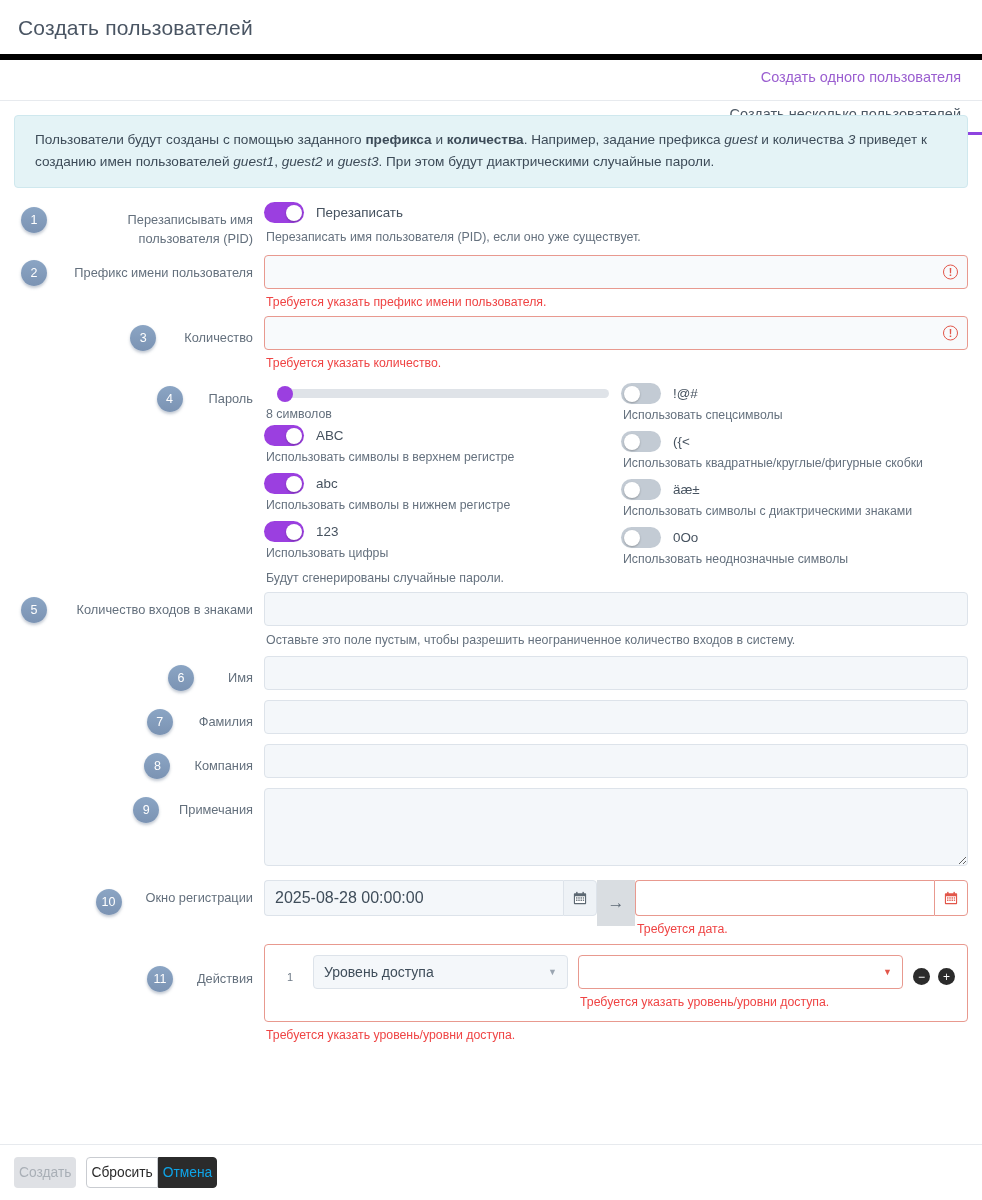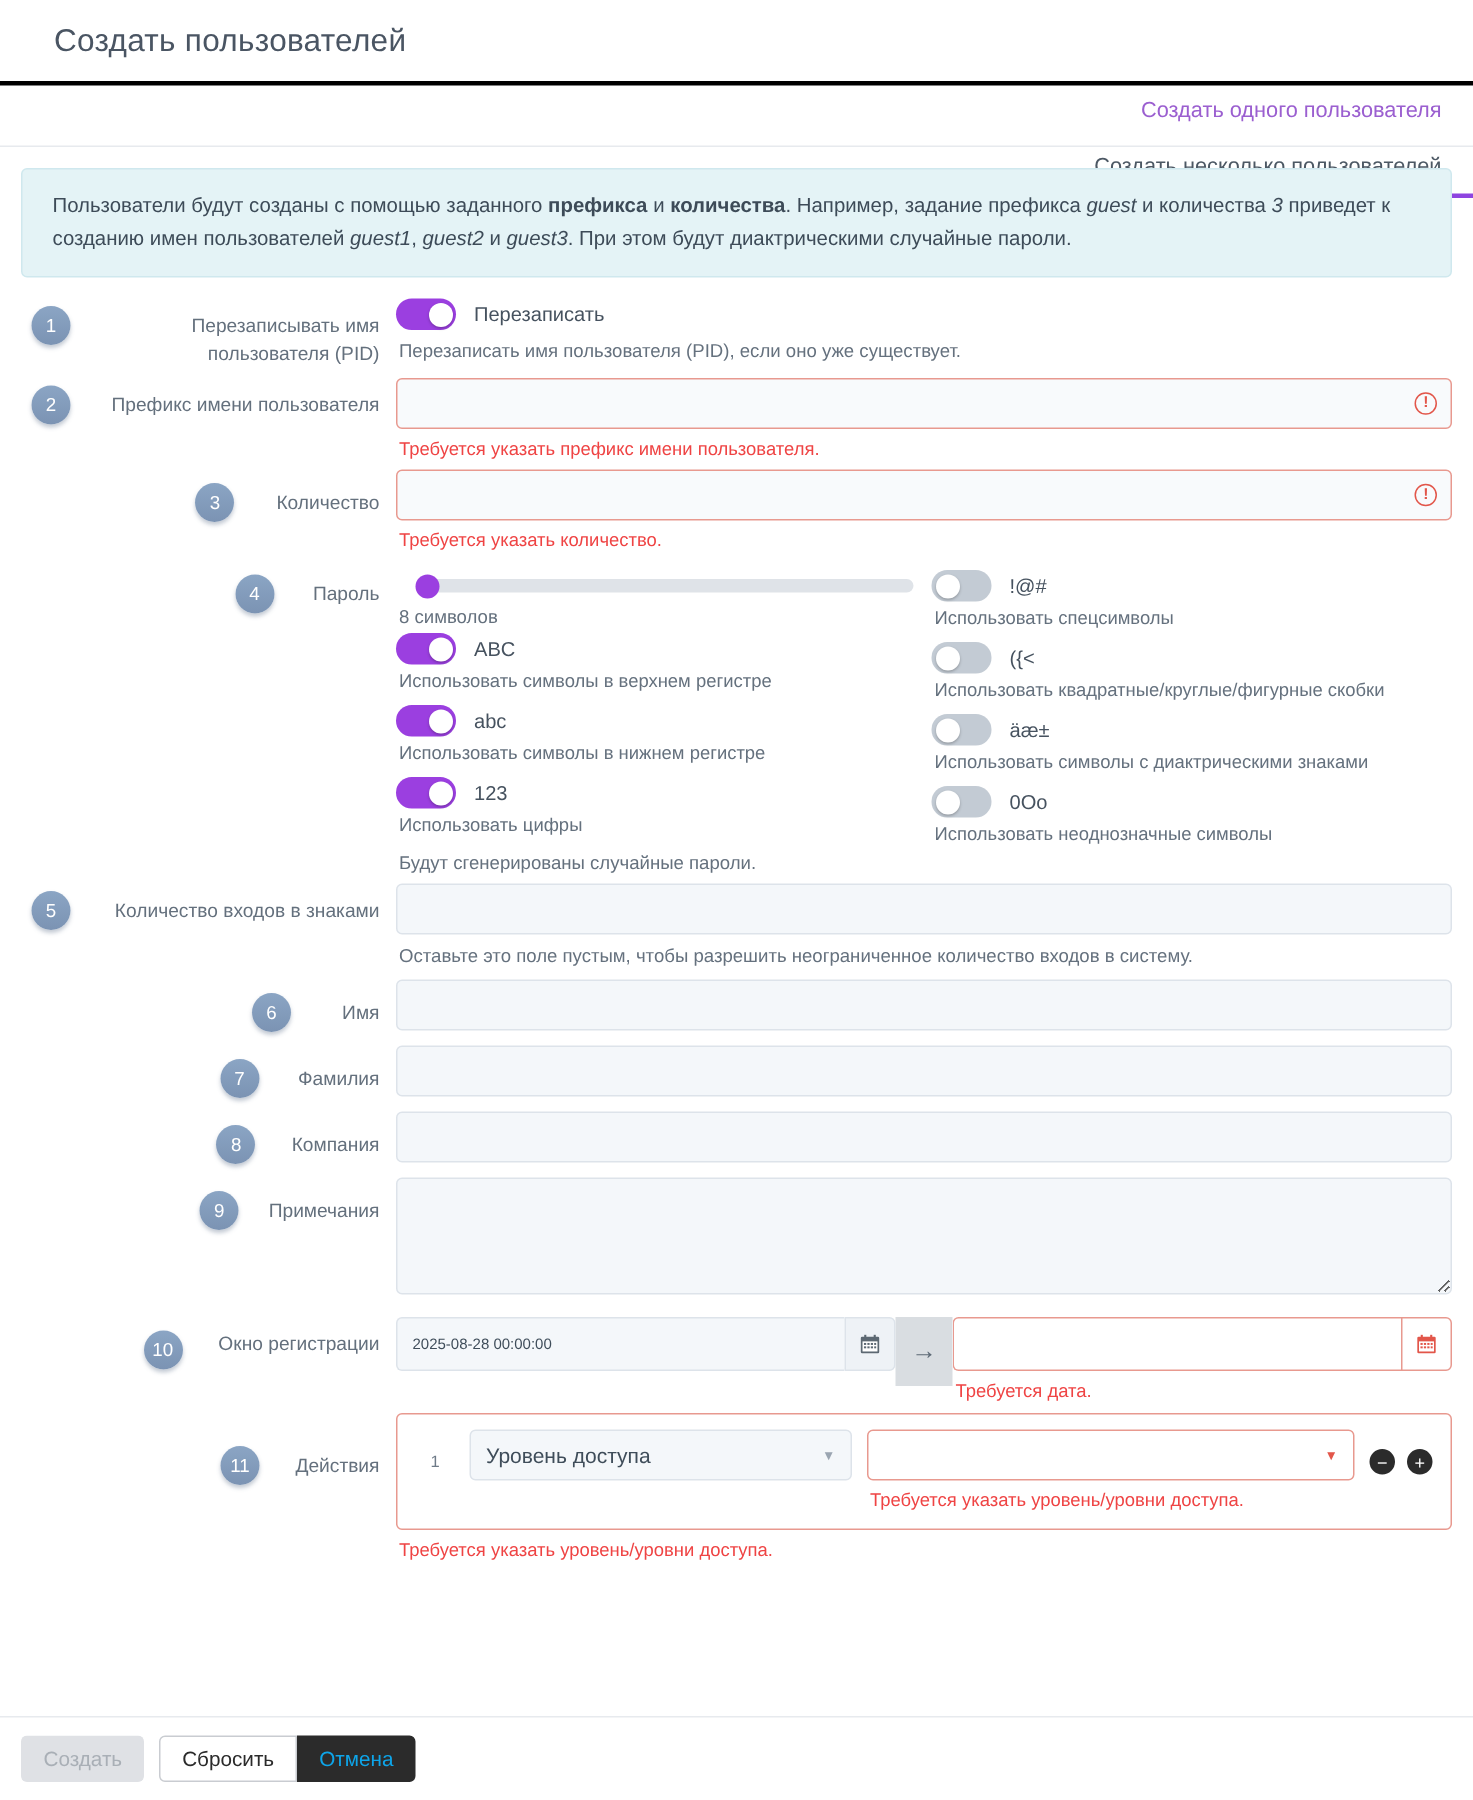--- a/index.html
+++ b/index.html
@@ -8,22 +8,22 @@
     width: 982px; height: 1200px;
     background: #ffffff;
     font-family: "Liberation Sans", sans-serif;
     color: #3f4d5a;
     overflow: hidden;
   }
   .page { width:982px; height:1200px; position:relative; display:flex; flex-direction:column; }
 
   
   .title-bar {
-    padding: 16px 18px 14px 36px;
-    border-bottom: 3px solid #000000;
+    padding: 16px 18px 14px 18px;
+    border-bottom: 6px solid #000000;
   }
   .title-bar h1 {
     margin:0; font-size: 21px; font-weight: 400; color: #4a5563; letter-spacing:.2px;
   }
   .tabs {
     display:flex; align-items:flex-end; border-bottom: 1px solid #e7eaee; padding-left: 4px;
     height: 41px;
     flex-direction: column;
   }
   .tab {
@@ -101,21 +101,21 @@
   .pw-col.right { padding-top: 6px; }
 
   textarea.input { height:78px; padding:8px 10px; resize:vertical; line-height:1.4; }
 
   
   .daterange { display:flex; align-items:flex-start; }
   .date-box { position:relative; flex:1; display:flex; }
   .date-in {
     flex:1; height:36px; border:1px solid #dde3ea; border-right:none;
     border-radius:4px 0 0 4px; background:#f4f7fa;
-    font-size:10px; color:#3f4d5a; padding:0 10px; display:flex; align-items:center;
+    font-size:16px; color:#3f4d5a; padding:0 10px; display:flex; align-items:center;
   }
   .cal-btn {
     width:34px; height:36px; border:1px solid #dde3ea; border-radius:0 4px 4px 0;
     background:#eef2f6; display:flex; align-items:center; justify-content:center; cursor:pointer;
   }
   .date-box.error .date-in, .date-box.error .cal-btn { border-color:#e8998f; }
   .date-box.error .date-in { background:#ffffff; }
   .date-box.error .cal-btn { background:#ffffff; }
   .arrow-sep {
     width:38px; height:46px; background:#d9dde1; display:flex; align-items:center; justify-content:center;
@@ -139,21 +139,21 @@
   .cbtn {
     width:17px; height:17px; border-radius:50%; background:#2b2b2b; color:#fff;
     display:flex; align-items:center; justify-content:center; font-size:12px; line-height:1; cursor:pointer;
     font-family:"Liberation Sans", sans-serif;
   }
 
   
   .footer {
     border-top:1px solid #e7eaee; padding: 12px 14px; display:flex; align-items:center; gap:10px;
   }
-  .btn { height:31px; padding:0 14px; font-size:13.8px; border-radius:4px; cursor:pointer; border:1px solid transparent;
+  .btn { height:31px; padding:0 4px; font-size:13.8px; border-radius:4px; cursor:pointer; border:1px solid transparent;
          display:flex; align-items:center; font-family:inherit; }
   .btn-disabled { background:#dfe1e5; color:#a9afb6; }
   .btn-group { display:flex; }
   .btn-light { background:#fff; color:#2b2b2b; border:1px solid #c9ccd1; border-radius:4px 0 0 4px; }
   .btn-dark { background:#2b2b2b; color:#0ea5e9; border:1px solid #2b2b2b; border-radius:0 4px 4px 0; }
 </style>
 </head>
 <body>
 
 <div class="page">

